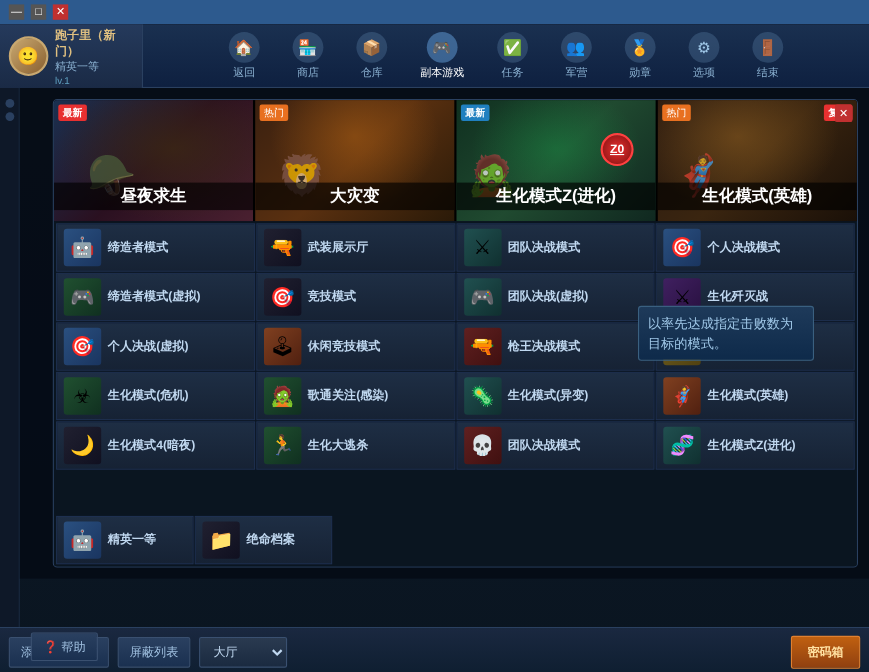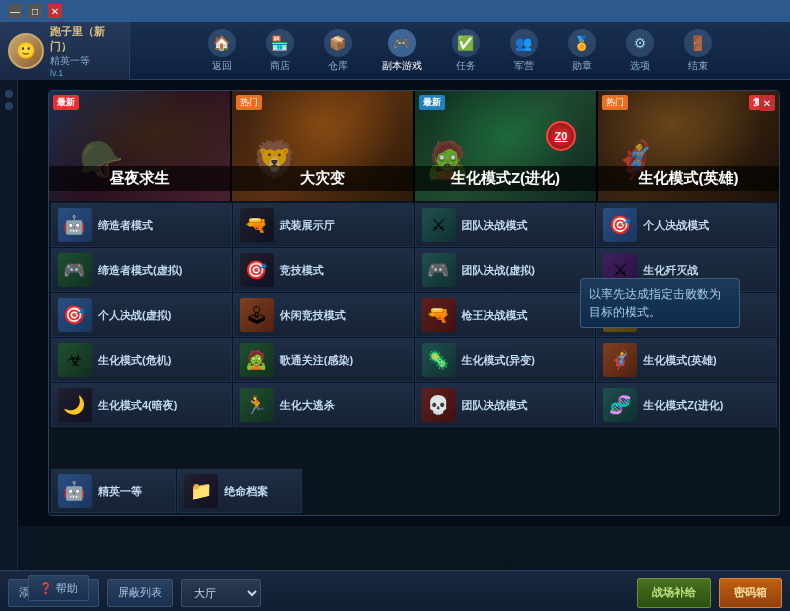--- a/index.html
+++ b/index.html
@@ -715,19 +715,18 @@
 
   </div>
 
   <div class="bottom-bar">
     <button class="btn-friend">添加/通过好友</button>
     <button class="btn-friend">屏蔽列表</button>
     <select class="server-select">
       <option>大厅</option>
     </select>
     <div class="spacer"></div>
-    <button class="btn-battle">战场补给</button>
     <button class="btn-match">密码箱</button>
   </div>
 
   <button class="btn-help">❓ 帮助</button>
 
 </div>
 
 </body></html>

